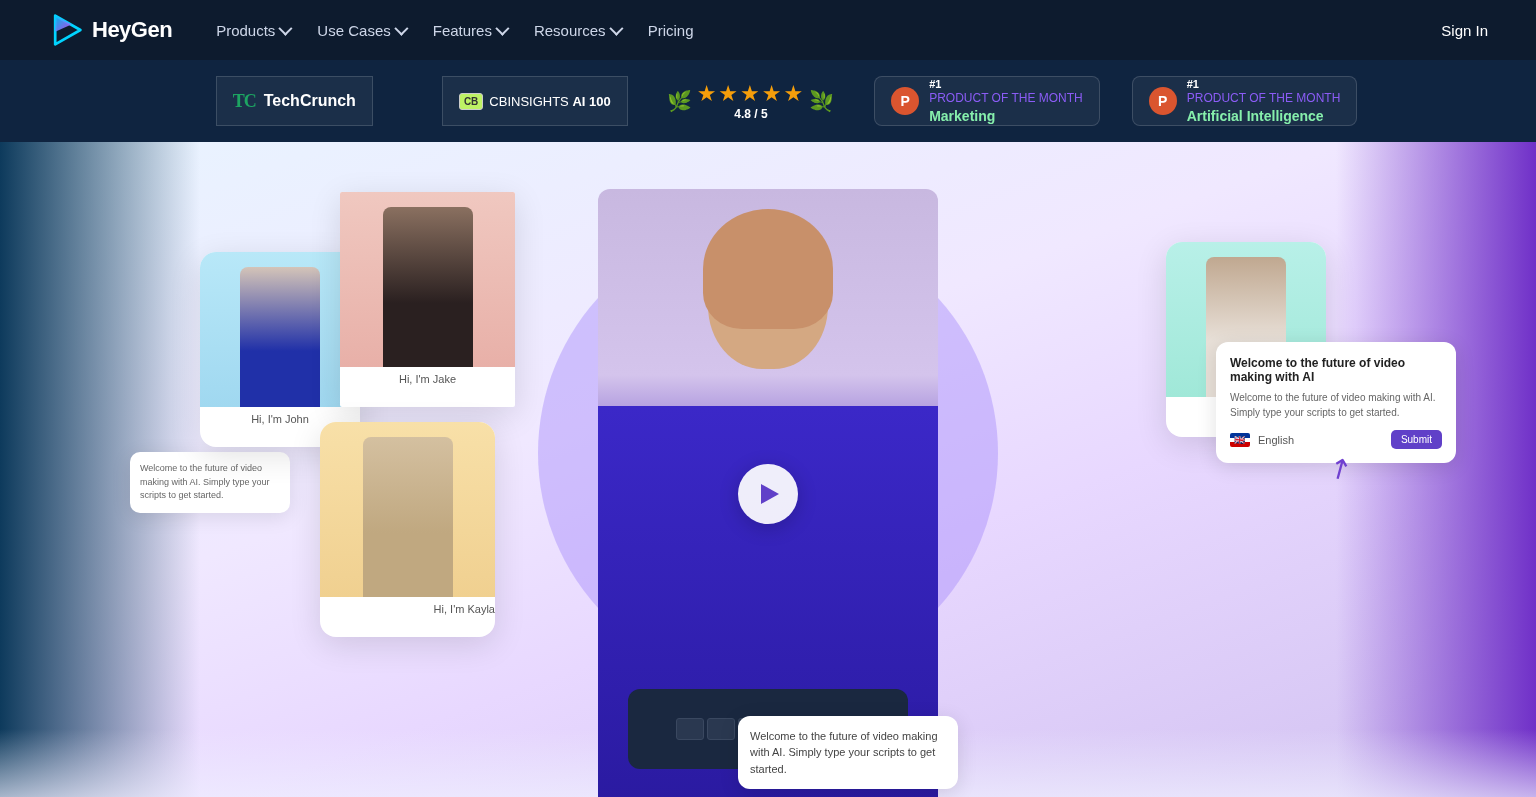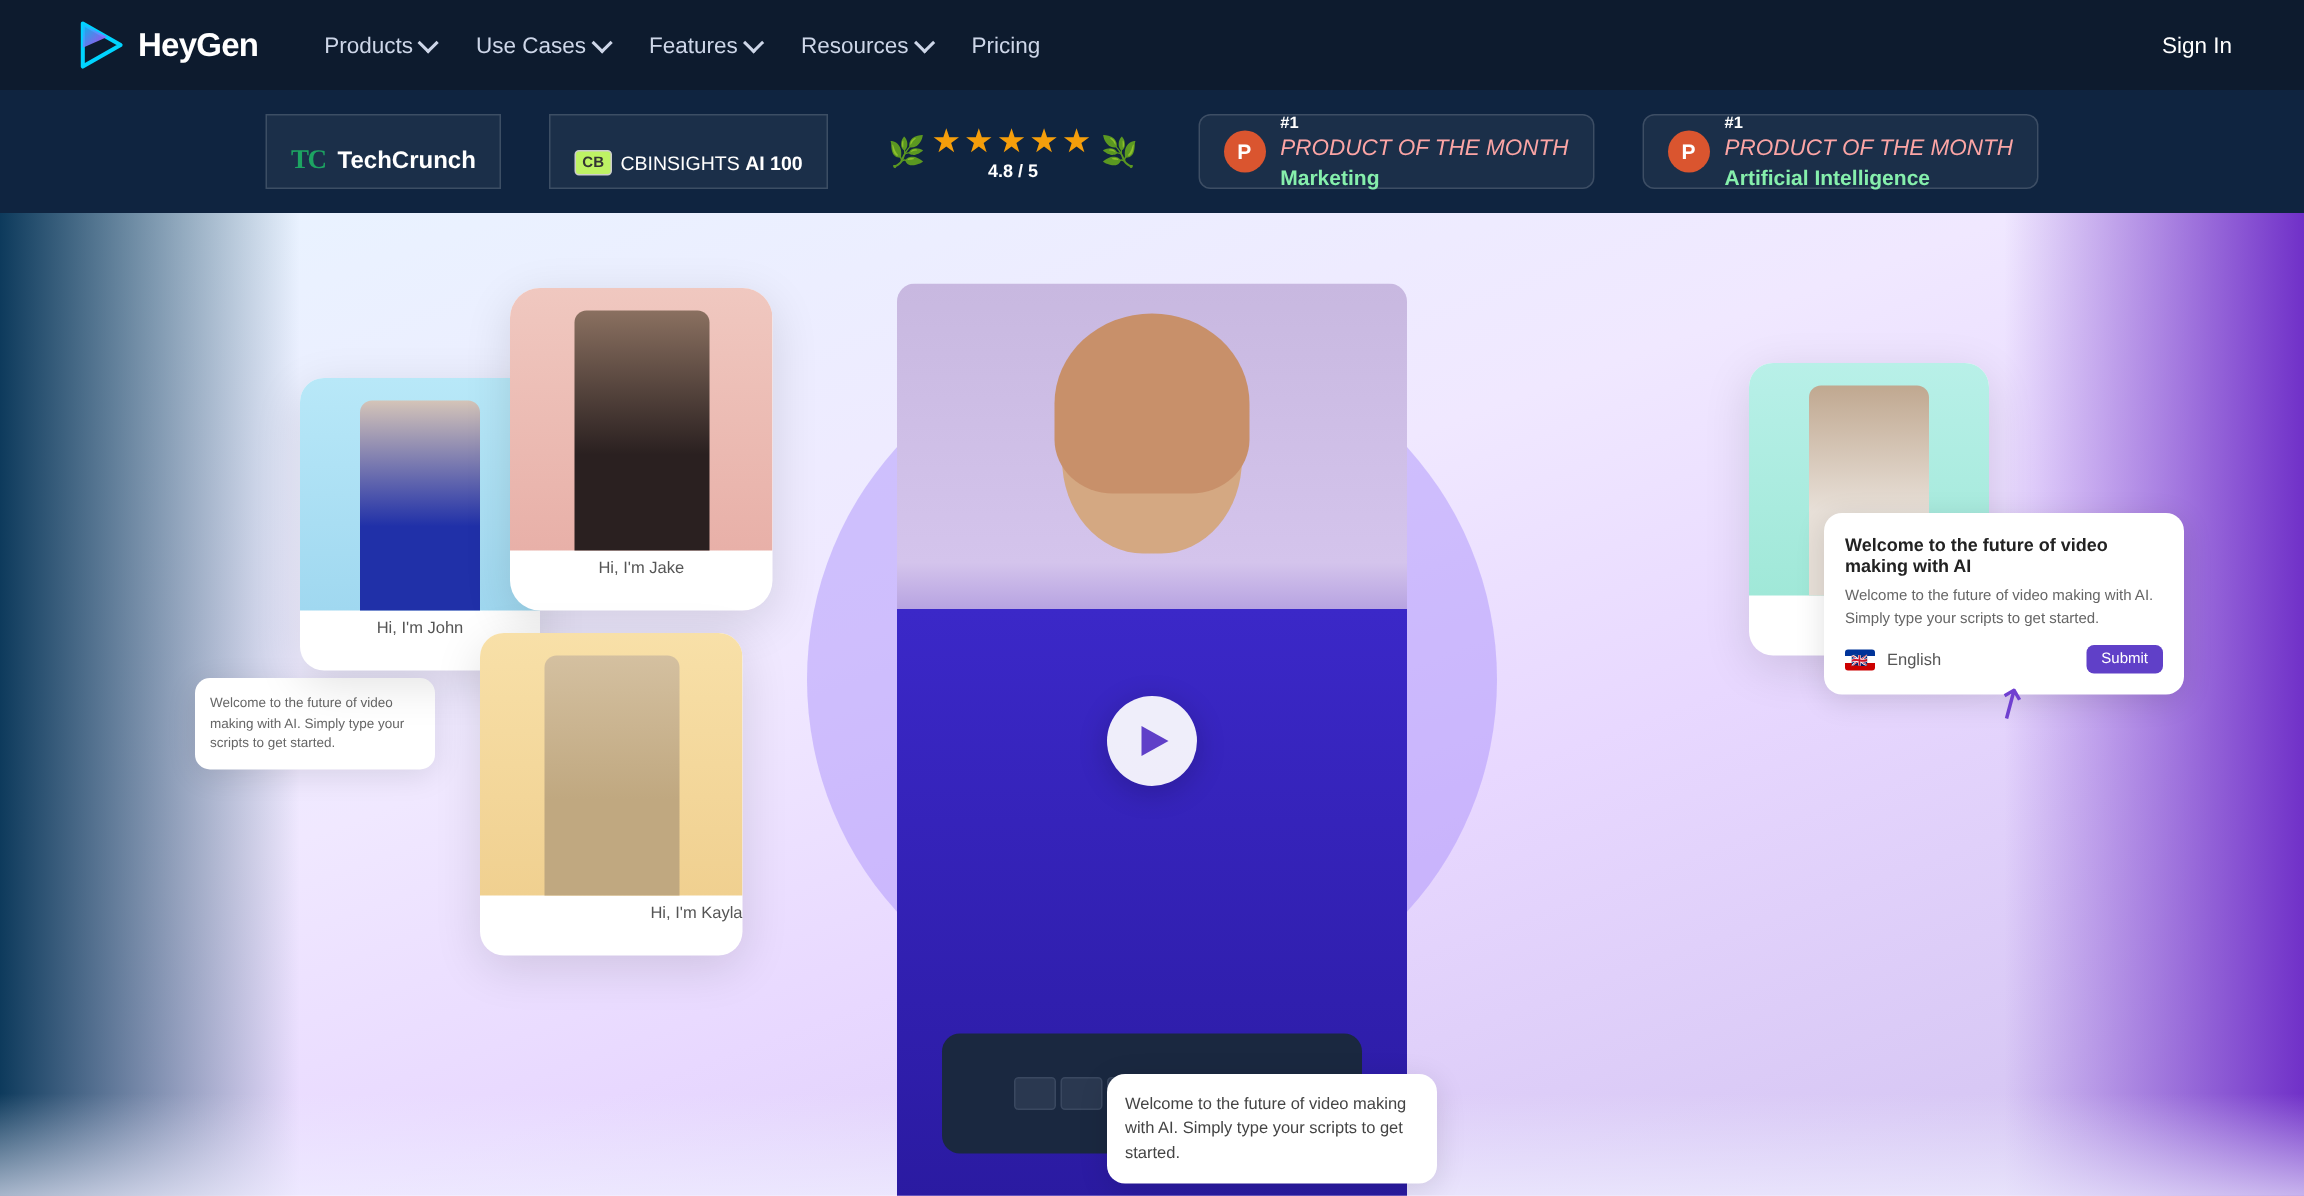--- a/index.html
+++ b/index.html
@@ -82,27 +82,28 @@
     .social-proof-bar {
       background: #0f2440;
       padding: 16px 32px;
       display: flex;
       align-items: center;
       justify-content: center;
       gap: 32px;
     }
     .badge {
       display: flex;
-      align-items: flex-end;
+      align-items: center;
       gap: 8px;
       background: rgba(255,255,255,0.05);
       border: 1px solid rgba(255,255,255,0.15);
       border-radius: 0;
       padding: 8px 16px;
       height: 50px;
+      margin-left: 37px;
     }
     .tc-logo {
       font-weight: 900;
       font-size: 18px;
       color: #1da462;
       letter-spacing: -1px;
       font-family: Georgia, serif;
     }
     .tc-text {
       color: #fff;
@@ -161,21 +162,21 @@
       border-radius: 50%;
       display: flex;
       align-items: center;
       justify-content: center;
       color: #fff;
       font-weight: 900;
       font-size: 14px;
     }
     .product-badge-text { line-height: 1.3; }
     .product-badge-num { color: #fff; font-size: 11px; font-weight: 700; }
-    .product-badge-label { color: #fca5a5; font-size: 15px; font-style: italic; }
+    .product-badge-label { color: #8b5cf6; font-size: 12px; }
     .product-badge-type { color: #86efac; font-size: 14px; font-weight: 700; }
 
     
     .hero {
       position: relative;
       width: 100%;
       height: calc(797px - 60px - 70px);
       background: linear-gradient(160deg, #e8f4ff 0%, #f0e8ff 40%, #e8d8ff 60%, #d0c0f0 100%);
       overflow: hidden;
       display: flex;
@@ -318,21 +319,21 @@
       padding: 6px 0;
     }
 
     .card-jake {
       position: absolute;
       left: 340px;
       top: 50px;
       width: 175px;
       height: 215px;
       background: #fff;
-      border-radius: 20px;
+      border-radius: 2px;
       box-shadow: 0 8px 32px rgba(0,0,0,0.12);
       overflow: hidden;
       z-index: 7;
     }
     .card-jake-inner {
       width: 100%;
       height: 175px;
       background: linear-gradient(180deg, #f0c8c0 0%, #e8b0a8 100%);
       position: relative;
     }

